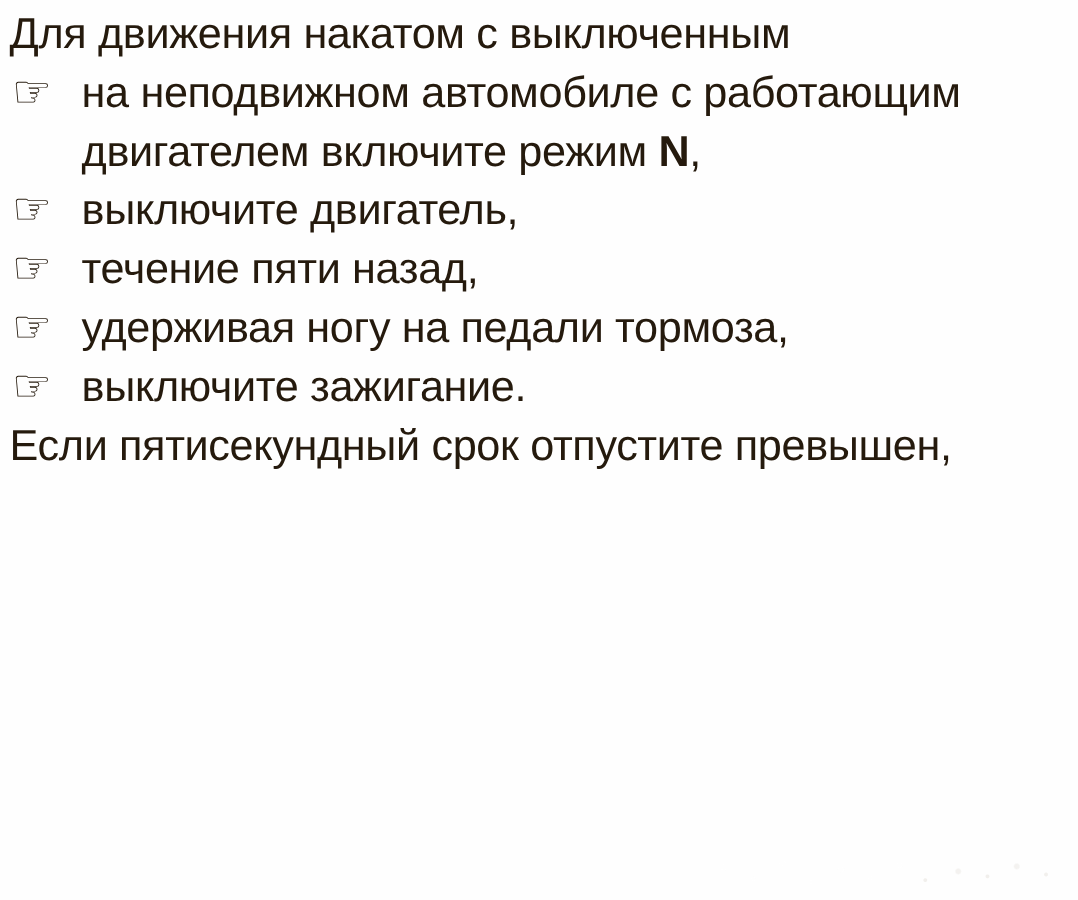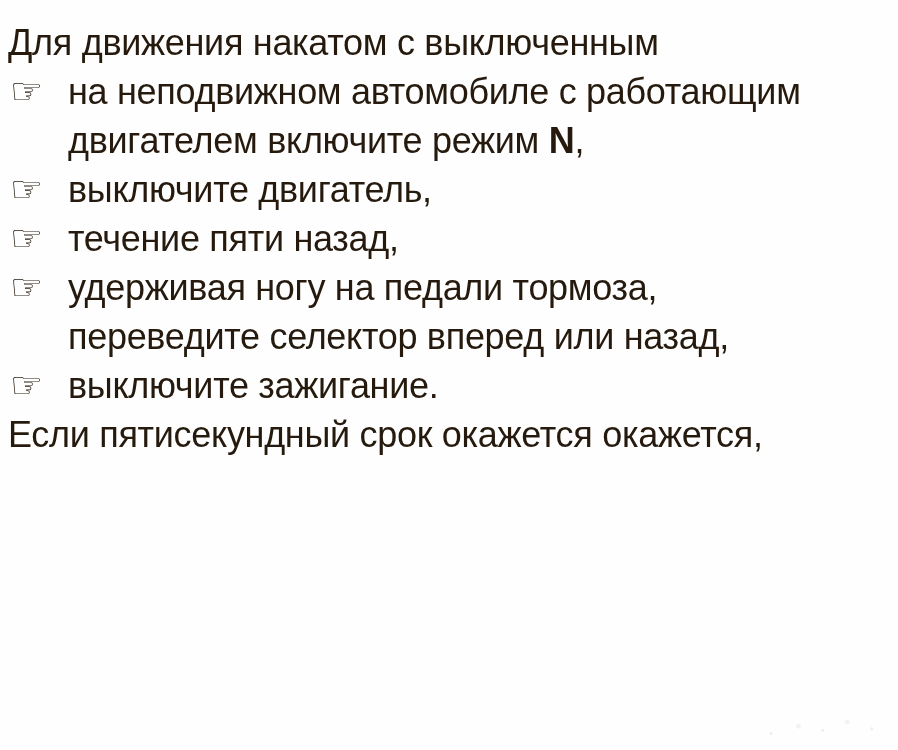--- a/index.html
+++ b/index.html
@@ -5,21 +5,21 @@
   html, body {
     margin: 0;
     padding: 0;
     background: #fefefe;
   }
   .page {
     position: relative;
     width: 898px;
     height: 750px;
     box-sizing: border-box;
-    padding: 18px 0 0 8px;
+    padding: 3px 0 0 8px;
     overflow: hidden;
     font-family: "Liberation Sans", "DejaVu Sans", sans-serif;
     font-size: 36px;
     line-height: 49px;
     letter-spacing: -0.3px;
     color: #251a0d;
     background: #fefefe;
   }
   .line {
     white-space: nowrap;
@@ -81,25 +81,24 @@
   </div>
 
   <div class="bullet">
     <span class="marker">☞</span>
     <div class="line"><span>течение пяти назад,</span></div>
   </div>
 
   <div class="bullet">
     <span class="marker">☞</span>
     <div class="line"><span>удерживая ногу на педали тормоза,</span></div>
-    <div class="line"><span>переведите селектор вперед или назад,</span></div>
   </div>
 
   <div class="bullet">
     <span class="marker">☞</span>
     <div class="line"><span>выключите зажигание.</span></div>
   </div>
 
-  <div class="line"><span>Если пятисекундный срок окажется окажется,</span></div>
+  <div class="line"><span>Если пятисекундный срок отпустите превышен,</span></div>
 
   <div class="watermark"></div>
 
 </div>
 
 </body></html>

